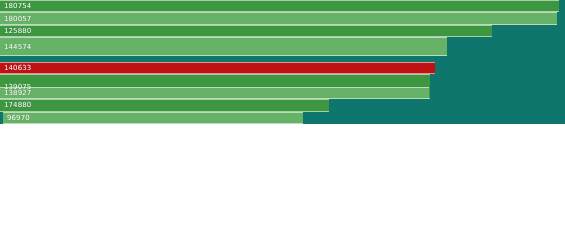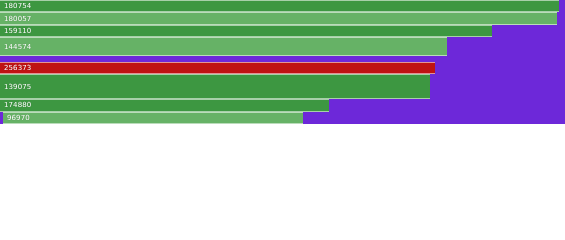--- a/index.html
+++ b/index.html
@@ -8,21 +8,21 @@
     padding: 0;
     background: #ffffff;
   }
   body {
     font-family: "DejaVu Sans", "Liberation Sans", sans-serif;
   }
   #chart-root {
     position: relative;
     width: 565px;
     height: 124px;
-    background: #6d28d9;
+    background: #0f766e;
     overflow: hidden;
   }
   .bar-row {
     position: relative;
     width: 100%;
     box-sizing: border-box;
     display: block;
   }
   .bar-fill {
     position: absolute;
@@ -54,33 +54,37 @@
     <div class="bar-row" style="height: 12.4px; top: 0px; position: absolute; left: 0px;">
       <div class="bar-fill" style="background: rgb(61, 151, 65); width: 559px;"></div>
       <span class="bar-label">180754</span>
     </div>
     <div class="bar-row" style="height: 12.4px; top: 12.4px; position: absolute; left: 0px;">
       <div class="bar-fill" style="background: rgb(102, 178, 102); width: 557px;"></div>
       <span class="bar-label">180057</span>
     </div>
     <div class="bar-row" style="height: 12.4px; top: 24.8px; position: absolute; left: 0px;">
       <div class="bar-fill" style="background: rgb(61, 151, 65); width: 492px;"></div>
-      <span class="bar-label">159110</span>
+      <span class="bar-label">125880</span>
     </div>
     <div class="bar-row" style="height: 19px; top: 37.2px; position: absolute; left: 0px;">
       <div class="bar-fill" style="background: rgb(102, 178, 102); width: 447px;"></div>
       <span class="bar-label">144574</span>
     </div>
     <div class="bar-row" style="height: 12.4px; top: 62px; position: absolute; left: 0px;">
       <div class="bar-fill" style="background: rgb(191, 19, 19); width: 435px;"></div>
-      <span class="bar-label">256373</span>
+      <span class="bar-label">140633</span>
     </div>
     <div class="bar-row" style="height: 25px; top: 74.4px; position: absolute; left: 0px;">
       <div class="bar-fill" style="background: rgb(61, 151, 65); width: 430px;"></div>
       <span class="bar-label">139075</span>
+    </div>
+    <div class="bar-row" style="height: 12.4px; top: 86.8px; position: absolute; left: 0px;">
+      <div class="bar-fill" style="background: rgb(102, 178, 102); width: 429px;"></div>
+      <span class="bar-label">138927</span>
     </div>
     <div class="bar-row" style="height: 12.4px; top: 99.2px; position: absolute; left: 0px;">
       <div class="bar-fill" style="background: rgb(61, 151, 65); width: 329px;"></div>
       <span class="bar-label">174880</span>
     </div>
     <div class="bar-row" style="height: 12.4px; top: 111.6px; position: absolute; left: 3px;">
       <div class="bar-fill" style="background: rgb(102, 178, 102); width: 300px;"></div>
       <span class="bar-label">96970</span>
     </div>
   </div>

